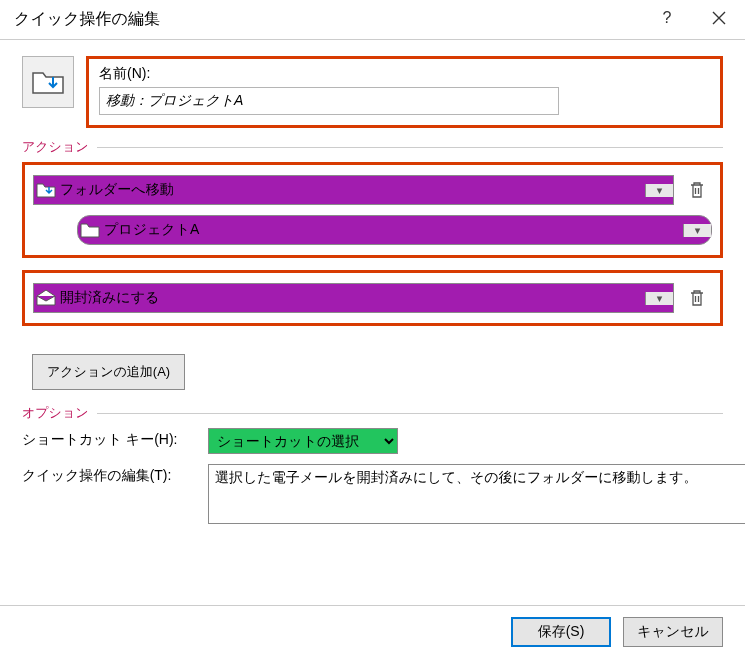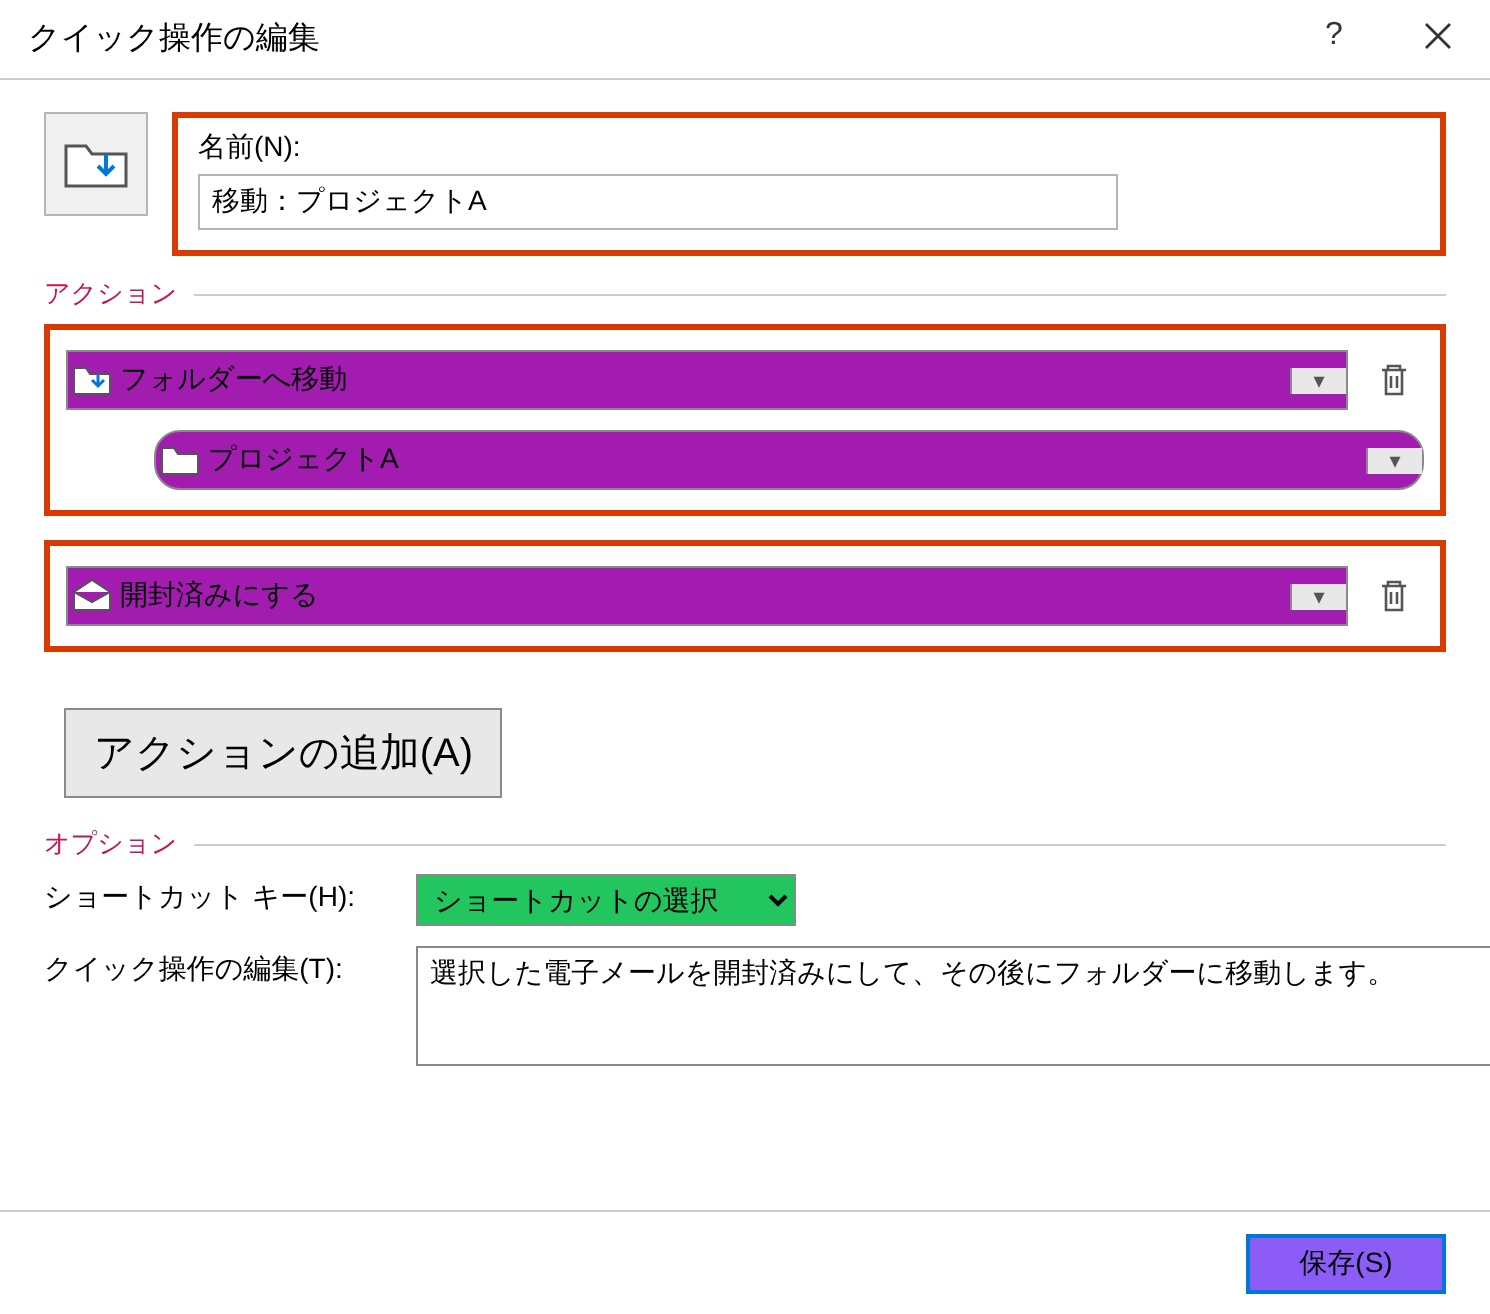--- a/index.html
+++ b/index.html
@@ -41,20 +41,21 @@
     }
     .name-label { font-size: 14px; margin-bottom: 4px; display: block; }
     .name-input {
       width: 460px;
       height: 28px;
       border: 1px solid #b5b5b5;
       padding: 2px 6px;
       font-family: inherit;
       font-size: 14px;
       background: #fff;
+      font-style: italic;
     }
     .description { margin: 14px 0 18px 0; font-size: 14px; }
     .section-header {
       display: flex; align-items: center;
       color: #be185d; font-size: 13px;
       margin: 10px 0 6px 0;
     }
     .section-header-line {
       flex: 1; height: 1px; background: #ccc; margin-left: 8px;
     }
@@ -81,21 +82,21 @@
     }
     .trash-btn {
       width: 30px; height: 30px;
       display: flex; align-items: center; justify-content: center;
       background: #fff;
     }
     .add-action-btn {
       border: 1px solid #8a8a8a;
       background: #e8e8e8;
       padding: 8px 14px;
-      font-size: 20px;
+      font-size: 13px;
       font-family: inherit;
       margin: 16px 0 4px 10px;
     }
     .options-grid { display: grid; grid-template-columns: 170px 1fr; gap: 10px 16px; align-items: start; margin-top: 6px; }
     .options-label { font-size: 14px; padding-top: 3px; }
     .shortcut-select {
       border: 1px solid #8a8a8a;
       font-family: inherit; font-size: 14px;
       height: 26px; padding: 1px 4px; width: 190px; background: #22c55e;
     }
@@ -108,21 +109,21 @@
     .button-bar {
       position: absolute; bottom: 0; left: 0; right: 0;
       height: 52px;
       display: flex; justify-content: flex-end; align-items: center;
       gap: 12px; padding: 0 22px;
       border-top: 1px solid #ccc;
     }
     .dlg-btn {
       min-width: 100px; height: 30px;
       border: 1px solid #8a8a8a;
-      background: #8b5cf6;
+      background: #e5e5e5;
       font-family: inherit; font-size: 14px;
     }
     .dlg-btn.primary { border: 2px solid #0078d4; }
 
     .folder-icon-svg { width: 22px; height: 20px; }
     .big-folder-icon-svg { width: 34px; height: 30px; }
     .chevron { font-size: 11px; color: #555; }
   </style>
 </head>
 <body>
@@ -233,13 +234,14 @@
     </div>
     <div class="options-label">クイック操作の編集(T):</div>
     <div>
       <textarea class="hint-textarea" style="">選択した電子メールを開封済みにして、その後にフォルダーに移動します。</textarea>
     </div>
   </div>
 </div>
 
 <div class="button-bar">
   <button class="dlg-btn primary">保存(S)</button>
+  <button class="dlg-btn">キャンセル</button>
 </div>
 
 </body></html>

